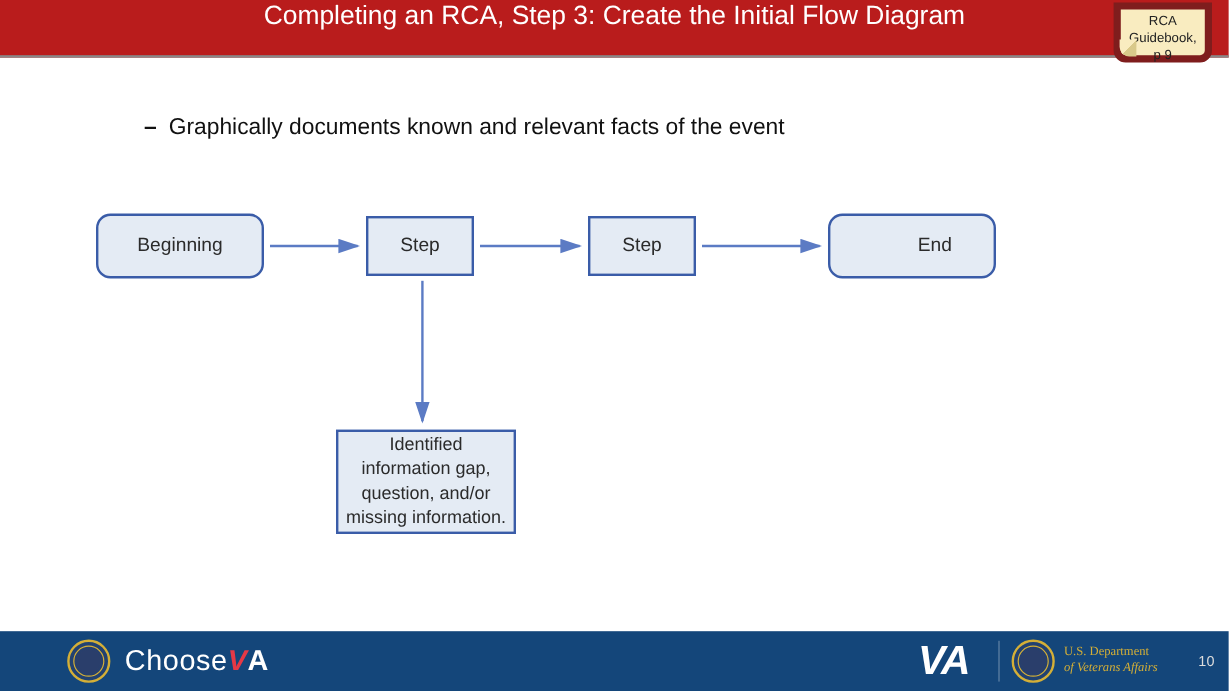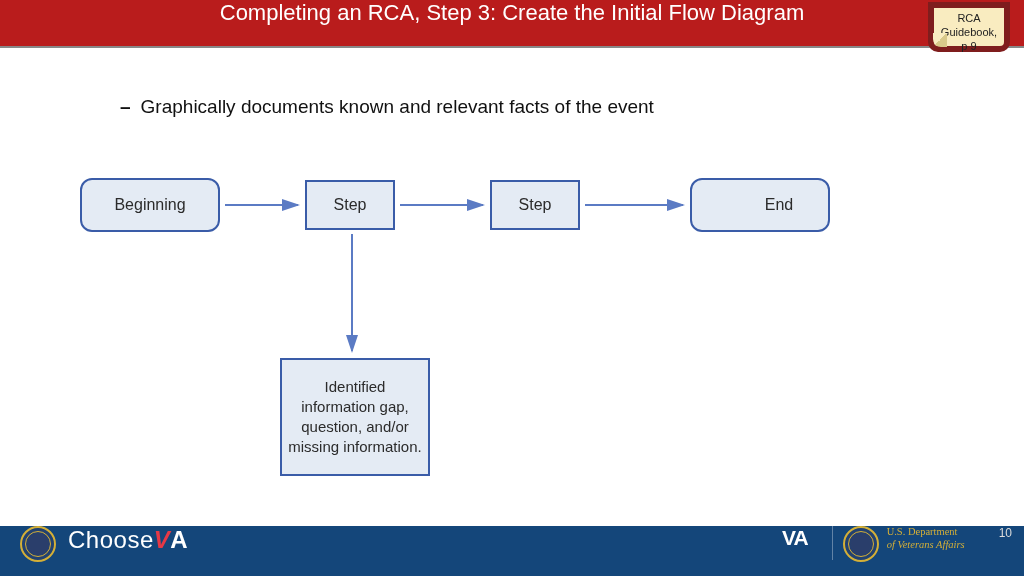--- a/index.html
+++ b/index.html
@@ -76,37 +76,39 @@
     display: flex;
     align-items: center;
     justify-content: center;
     text-align: center;
   }
   .node.rounded { border-radius: 12px; }
   .beginning { left: 0;   top: 10px; width: 140px; height: 54px; }
   .step1     { left: 225px; top: 12px; width: 90px;  height: 50px; }
   .step2     { left: 410px; top: 12px; width: 90px;  height: 50px; }
   .end       { left: 610px; top: 10px; width: 140px; height: 54px; padding-left: 38px; }
-  .gapbox    { left: 200px; top: 190px; width: 150px; height: 118px; padding: 6px; line-height: 1.35; font-size: 15px; }
+  .gapbox    { left: 200px; top: 190px; width: 150px; height: 87px; padding: 6px; line-height: 1.35; font-size: 15px; }
   svg.arrows {
     position: absolute;
     left: 0; top: 0;
     width: 840px;
     height: 320px;
     pointer-events: none;
   }
   .footer {
     position: absolute;
     bottom: 0;
     left: 0;
     width: 100%;
     height: 50px;
     background: #14467a;
     color: #ffffff;
     display: flex;
+    align-items: center;
+    padding-left: 36px;
   }
   .seal {
     width: 36px;
     height: 36px;
     border-radius: 50%;
     border: 2px solid #d4af37;
     background: radial-gradient(circle, #2a3e6b 40%, #14467a 100%);
     margin-left: 20px;
     position: relative;
     flex-shrink: 0;
@@ -121,24 +123,25 @@
   .choose {
     font-size: 24px;
     font-weight: 300;
     margin-left: 12px;
     letter-spacing: 0.5px;
   }
   .choose .v { color: #e63946; font-weight: bold; font-style: italic; }
   .choose .a { font-weight: bold; }
   .spacer { flex: 1; }
   .va-mark {
-    font-size: 21px;
+    font-size: 34px;
     font-weight: 900;
     margin-right: 14px;
     letter-spacing: -1px;
+    font-style: italic;
   }
   .dept {
     font-size: 10.5px;
     line-height: 1.2;
     margin-right: 24px;
     color: #d4af37;
     font-family: "Times New Roman", serif;
   }
   .dept .l2 { font-style: italic; }
   .pagenum {

